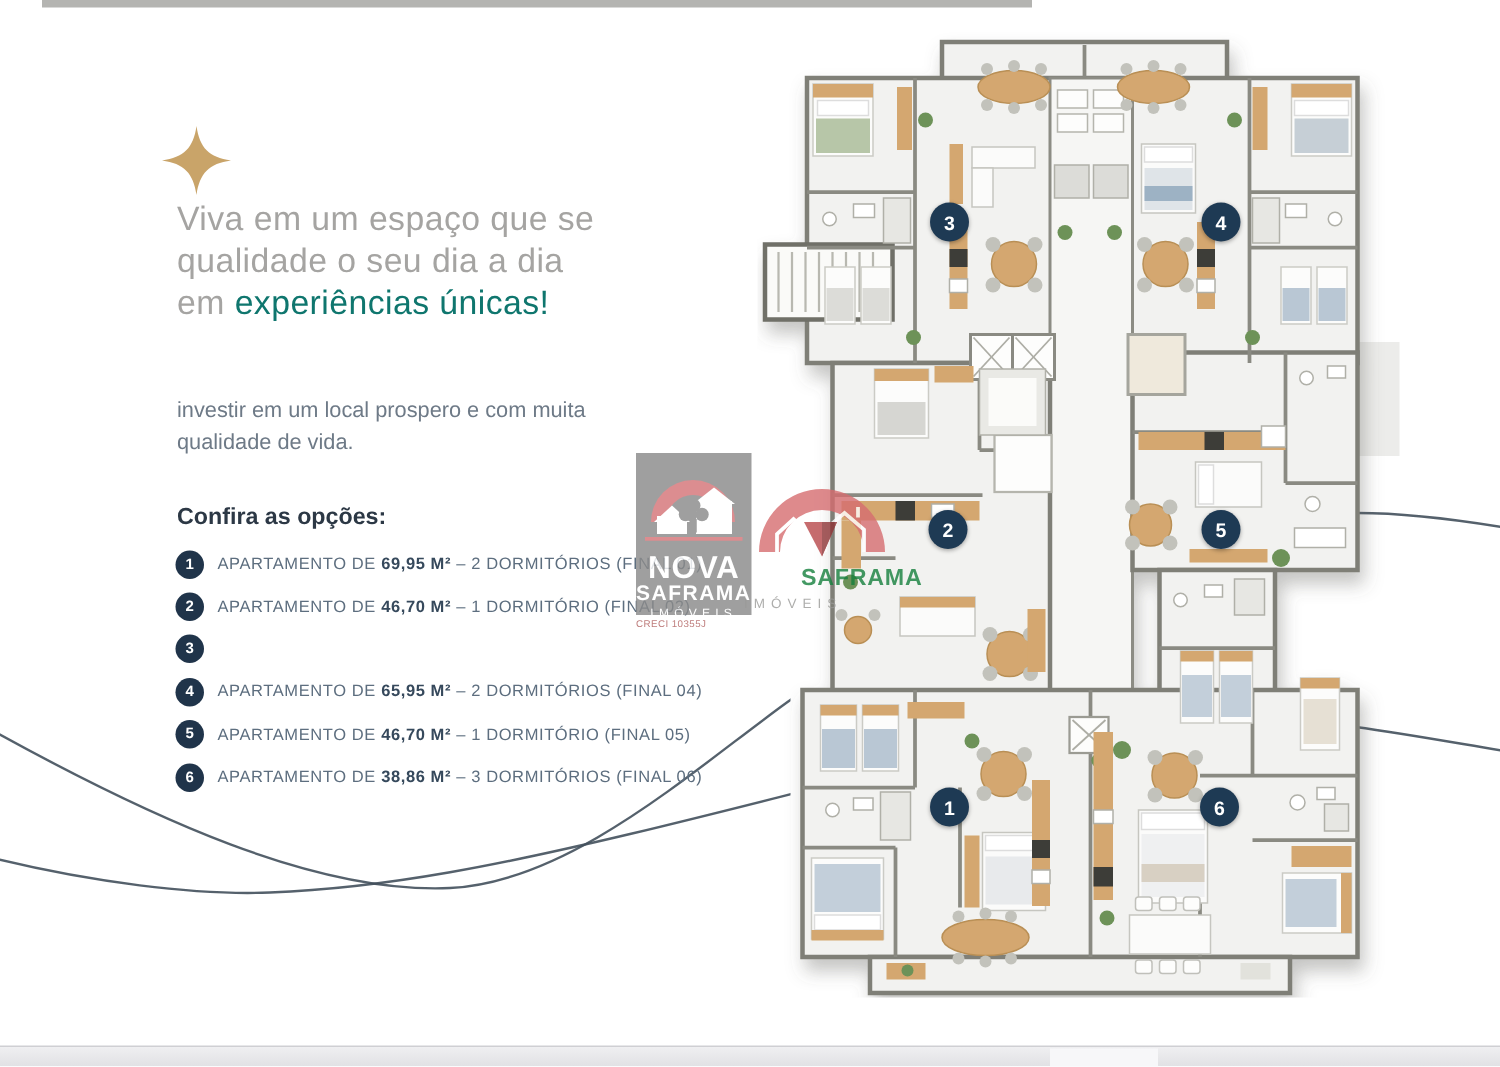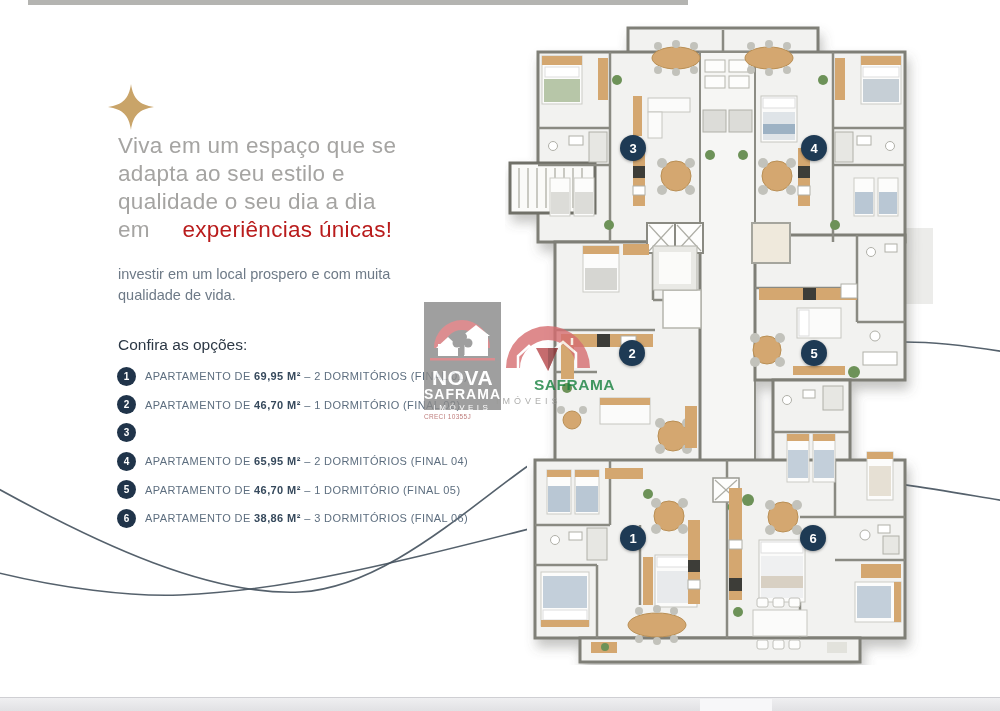--- a/index.html
+++ b/index.html
@@ -17,23 +17,23 @@
   .top-strip{position:absolute;left:28px;top:0;width:660px;height:5px;background:#a7a7a3;opacity:.85;z-index:5;}
   .bottom-bar{position:absolute;left:0;top:697px;width:1000px;height:14px;
     background:linear-gradient(#efeff1,#e1e1e4);border-top:1px solid #cfcfd3;z-index:5;}
   .bottom-bar-light{position:absolute;left:700px;top:1px;width:72px;height:12px;background:#f7f7f9;}
 
   
   .left-col{position:absolute;left:0;top:0;width:520px;height:554px;z-index:2;}
   .star{position:absolute;left:108px;top:84px;width:46px;height:46px;}
   .hero{position:absolute;left:118px;top:132px;font-size:22.5px;line-height:28px;
     color:#a5a4a2;letter-spacing:.3px;font-weight:400;}
-  .hero .hl{color:#b91c1c;margin-left:26px;}
+  .hero .hl{color:#0f766e;}
   .intro{position:absolute;left:118px;top:264px;font-size:14.5px;line-height:21px;color:#6e7a87;}
-  .options-heading{position:absolute;left:118px;top:336px;font-size:15.5px;font-weight:400;color:#2c3845;}
+  .options-heading{position:absolute;left:118px;top:336px;font-size:15.5px;font-weight:700;color:#2c3845;}
   .options-list{position:absolute;left:117px;top:362px;}
   .opt-row{display:flex;align-items:center;height:28.4px;}
   .opt-num{width:19px;height:19px;border-radius:50%;background:#20344a;color:#fff;
     font-size:10px;font-weight:700;display:flex;align-items:center;justify-content:center;
     margin-right:9px;flex:0 0 19px;}
   .opt-text{font-size:11px;letter-spacing:.4px;color:#5d6e7f;white-space:nowrap;}
   .opt-text b{color:#36495c;font-weight:700;}
 
   
   .plan{position:absolute;left:505px;top:20px;width:430px;height:645px;z-index:3;}
@@ -68,21 +68,20 @@
   <div class="top-strip"></div>
 
   <div class="left-col">
 
     <svg class="star" viewBox="0 0 44 44">
       <path d="M22,0 C24,14 30,20 44,22 C30,24 24,30 22,44 C20,30 14,24 0,22 C14,20 20,14 22,0 Z" fill="#c9a469"></path>
     </svg>
 
     <div class="hero">
       <div>Viva em um espaço que se</div>
-      <div>adapta ao seu estilo e</div>
       <div>qualidade o seu dia a dia</div>
       <div><span>em </span><span class="hl">experiências únicas!</span></div>
     </div>
 
     <div class="intro">
       <div>investir em um local prospero e com muita</div>
       <div>qualidade de vida.</div>
     </div>
 
     <div class="options-heading">Confira as opções:</div>

